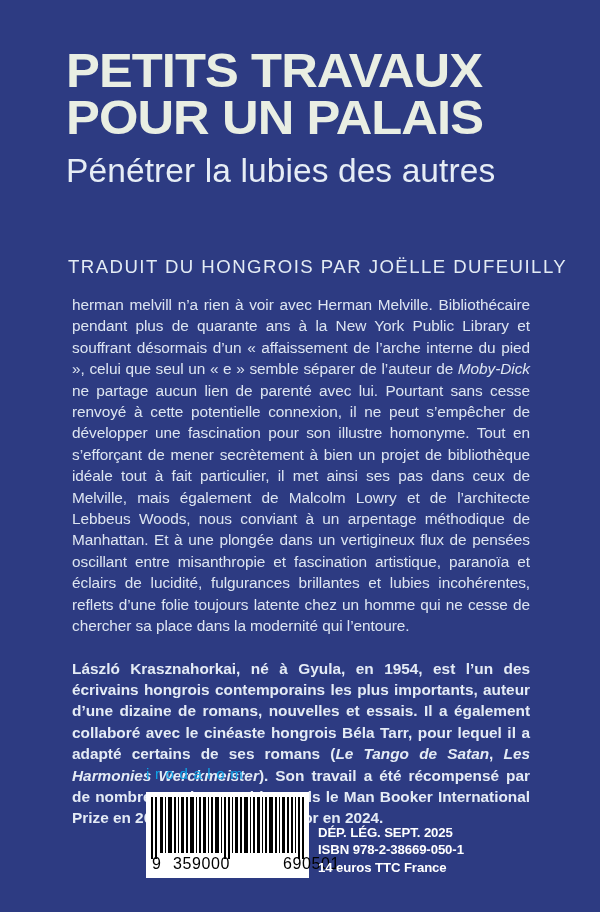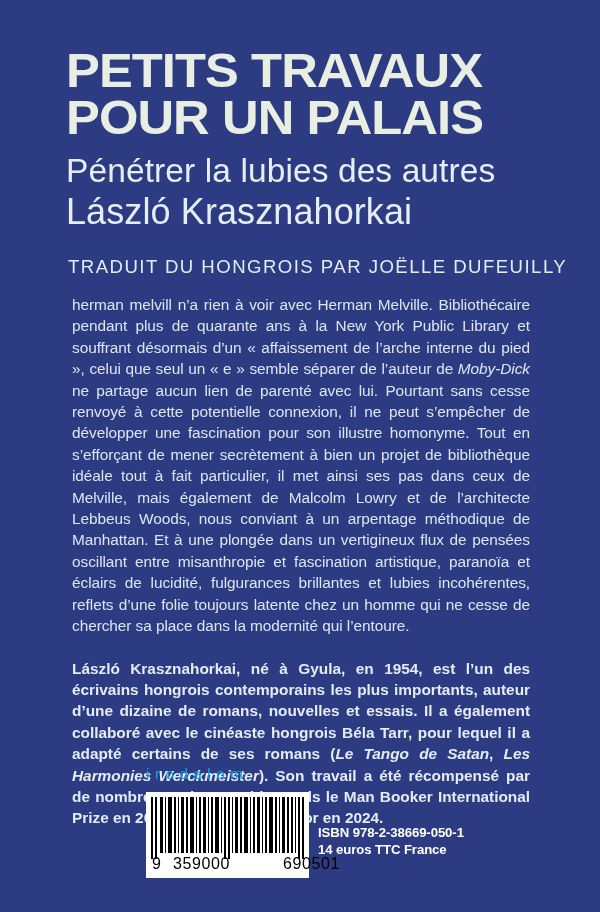--- a/index.html
+++ b/index.html
@@ -211,21 +211,20 @@
 </style>
 </head>
 <body>
 
 <div id="cover">
 
   <div class="title-block">
     <span class="title-line">PETITS TRAVAUX</span>
     <span class="title-line">POUR UN PALAIS</span>
     <span class="subtitle">Pénétrer la lubies des autres</span>
-    <span class="author">László Krasznahorkai</span>
   </div>
 
   <div class="translator">TRADUIT DU HONGROIS PAR JOËLLE DUFEUILLY</div>
 
   <div class="blurb">
     <p class="synopsis"><span>herman melvill n’a rien à voir avec Herman Melville. Bibliothécaire pendant plus de quarante ans à la New York Public Library et souffrant désormais d’un « affaissement de l’arche interne du pied », celui que seul un « e » semble séparer de l’auteur de </span><em>Moby-Dick</em><span> ne partage aucun lien de parenté avec lui. Pourtant sans cesse renvoyé à cette potentielle connexion, il ne peut s’empêcher de développer une fascination pour son illustre homonyme. Tout en s’efforçant de mener secrètement à bien un projet de bibliothèque idéale tout à fait particulier, il met ainsi ses pas dans ceux de Melville, mais également de Malcolm Lowry et de l’architecte Lebbeus Woods, nous conviant à un arpentage méthodique de Manhattan. Et à une plongée dans un vertigineux flux de pensées oscillant entre misanthropie et fascination artistique, paranoïa et éclairs de lucidité, fulgurances brillantes et lubies incohérentes, reflets d’une folie toujours latente chez un homme qui ne cesse de chercher sa place dans la modernité qui l’entoure.</span></p>
     <p class="bio"><span>László Krasznahorkai, né à Gyula, en 1954, est l’un des écrivains hongrois contemporains les plus importants, auteur d’une dizaine de romans, nouvelles et essais. Il a également collaboré avec le cinéaste hongrois Béla Tarr, pour lequel il a adapté certains de ses romans (</span><em>Le Tango de Satan</em><span>, </span><em>Les Harmonies Werckmeister</em><span>). Son travail a été récompensé par de nombreux prix, parmi lesquels le Man Booker International Prize en 2015 et le Prix Formentor en 2024.</span></p>
   </div>
 
   <div class="footer">
@@ -274,18 +273,19 @@
       </div>
       <div class="barcode-digits">
         <span class="d1">9</span>
         <span class="d2">359000</span>
         <span class="d3">690501</span>
       </div>
     </div>
 
 
     <div class="legal">
+      <span>DÉP. LÉG. SEPT. 2025</span>
       <span>ISBN 978-2-38669-050-1</span>
       <span>14 euros TTC France</span>
     </div>
 
   </div>
 </div>
 
 </body></html>

